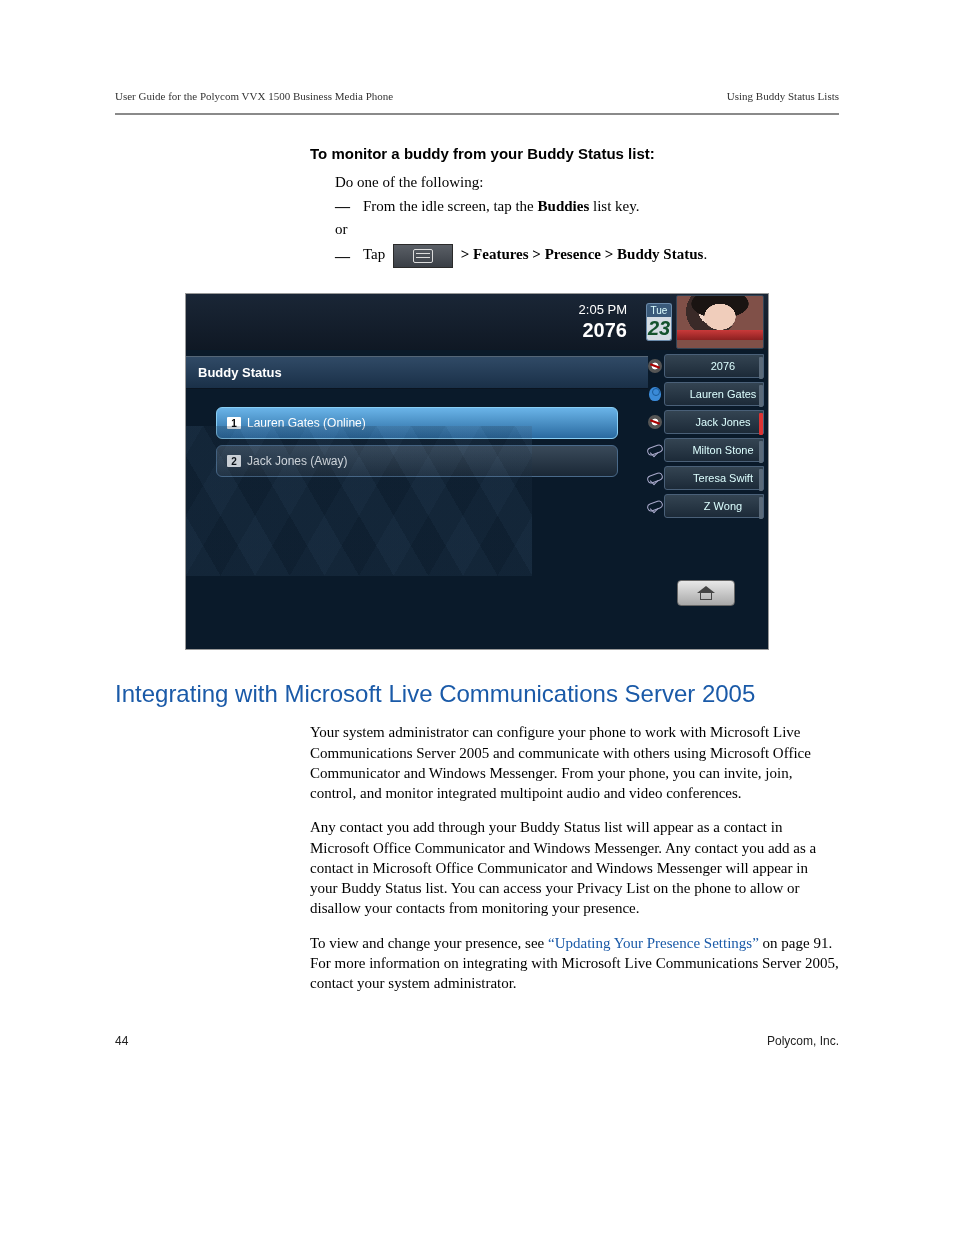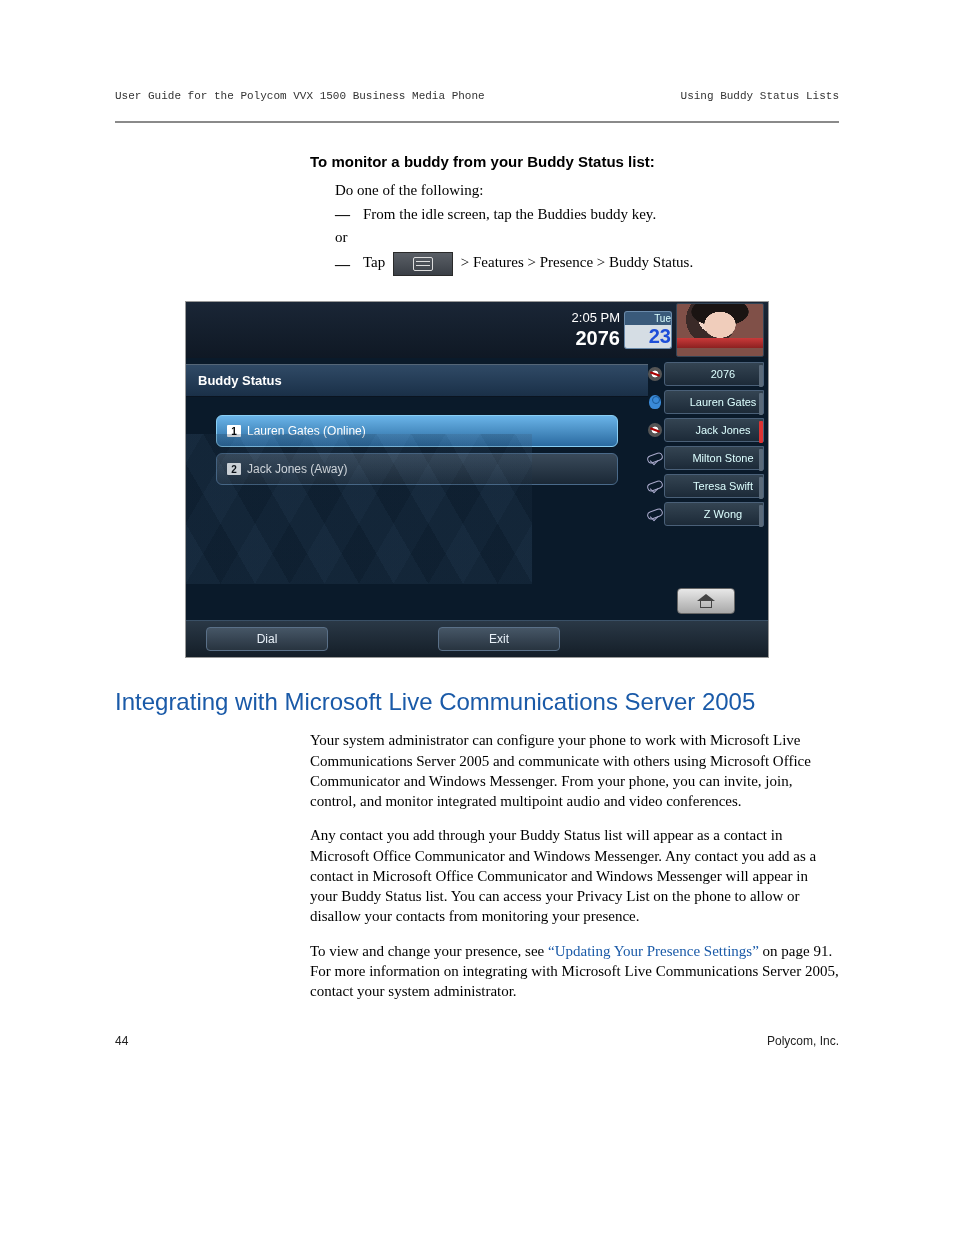--- a/index.html
+++ b/index.html
@@ -14,24 +14,24 @@
     padding: 90px 115px 50px 115px;
     position: relative;
     min-height: 1100px;
     box-sizing: border-box;
   }
   .header-row {
     display: flex;
     justify-content: space-between;
     font-size: 11px;
     color: #333;
-    padding-bottom: 19px;
+    padding-bottom: 11px;
     border-bottom: 2px solid #8a8a8a;
     margin-bottom: 30px;
-    font-family: Liberation Mono, monospace;
+    font-family: Liberation Serif, serif;
   }
   .content-indent { margin-left: 195px; }
   .proc-head {
     font-family: "Trebuchet MS", Arial, sans-serif;
     font-weight: bold;
     font-size: 15px;
     margin-bottom: 10px;
   }
   .body-text {
     font-size: 15px;
@@ -91,34 +91,34 @@
     justify-content: flex-end;
     align-items: center;
     padding-right: 4px;
     gap: 4px;
   }
   .time-ext {
     color: #fff;
     text-align: right;
     font-size: 13px;
     line-height: 1.2;
-    margin-right: 0;
+    margin-right: 15px;
   }
   .time-ext .ext { font-size: 20px; font-weight: bold; }
   .date-tab {
-    width: 48px;
-    text-align: right;
+    width: 26px;
+    text-align: center;
   }
   .date-tab .day {
     background: #3a5a7a; color:#dff; font-size:10px; padding:1px 0; border-radius: 3px 3px 0 0;
     border:1px solid #6a8aaa; border-bottom:none;
   }
   .date-tab .num {
-    background:#d5dde4; color:#1d4ed8; font-size:20px; font-weight:bold; border-radius:0 0 3px 3px;
-    border:1px solid #6a8aaa; border-top:none;
+    background:#d5dde4; color:#14532d; font-size:20px; font-weight:bold; border-radius:0 0 3px 3px;
+    border:1px solid #6a8aaa; border-top:none;font-style:italic;
   }
   .avatar {
     width: 86px; height: 52px;
     background: radial-gradient(circle at 40% 30%, #f2d6c8 0 20%, #3a2a28 20% 40%, #805048 40% 100%);
     border:1px solid #345;
     border-radius:2px;
     position:relative;
     overflow:hidden;
   }
   .avatar::after{
@@ -231,21 +231,21 @@
     margin-bottom: 14px;
   }
   .link { color:#1a5aa8; }
   .footer-row {
     position:absolute;
     left:115px; right:115px; bottom:52px;
     display:flex; justify-content:space-between;
     font-size:12px; color:#222;
     font-family: Arial, Helvetica, sans-serif;
   }
-  .bold { font-weight:normal; }
+  .bold { font-weight:bold; }
 
   
   .pi-dnd {
     width:14px;height:14px;border-radius:50%;
     background: radial-gradient(circle,#fff 0 35%, #555 36% 100%);
     position:relative;
   }
   .pi-dnd::after{content:"";position:absolute;left:2px;right:2px;top:6px;height:2px;background:#a00;transform:rotate(20deg);}
   .pi-online{
     width:12px;height:14px;border-radius:50% 50% 45% 45%;
@@ -274,21 +274,21 @@
     <span>Using Buddy Status Lists</span>
   </div>
 
   <div class="content-indent">
     <div class="proc-head">To monitor a buddy from your Buddy Status list:</div>
     <div class="body-text">Do one of the following:</div>
 
     <div class="bullet-row">
       <span class="bullet-dash">—</span>
       <span>
-        <span>From the idle screen, tap the </span><span class="bold">Buddies</span><span> buddy key.</span>
+        <span>From the idle screen, tap the </span><span class="bold">Buddies</span><span> list key.</span>
       </span>
     </div>
 
     <div class="or-text">or</div>
 
     <div class="bullet-row">
       <span class="bullet-dash">—</span>
       <span>
         <span>Tap </span>
         <span class="menu-icon">
@@ -370,24 +370,20 @@
             </span>
           <span>Z Wong</span>
           <span class="side-strip gray"></span>
         </div>
         <div class="side-home">
           <span class="home-icon"></span>
         </div>
       </div>
     </div>
 
-    <div class="softkey-bar">
-      <div class="softkey">Dial</div>
-      <div class="softkey">Exit</div>
-    </div>
   </div>
 
   <div class="section-head">Integrating with Microsoft Live Communications Server 2005</div>
 
   <div class="para">Your system administrator can configure your phone to work with Microsoft Live Communications Server 2005 and communicate with others using Microsoft Office Communicator and Windows Messenger. From your phone, you can invite, join, control, and monitor integrated multipoint audio and video conferences.</div>
   <div class="para">Any contact you add through your Buddy Status list will appear as a contact in Microsoft Office Communicator and Windows Messenger. Any contact you add as a contact in Microsoft Office Communicator and Windows Messenger will appear in your Buddy Status list. You can access your Privacy List on the phone to allow or disallow your contacts from monitoring your presence.</div>
   <div class="para">
     <span>To view and change your presence, see </span><span class="link">“Updating Your Presence Settings”</span><span> on page 91. For more information on integrating with Microsoft Live Communications Server 2005, contact your system administrator.</span>
   </div>
 

